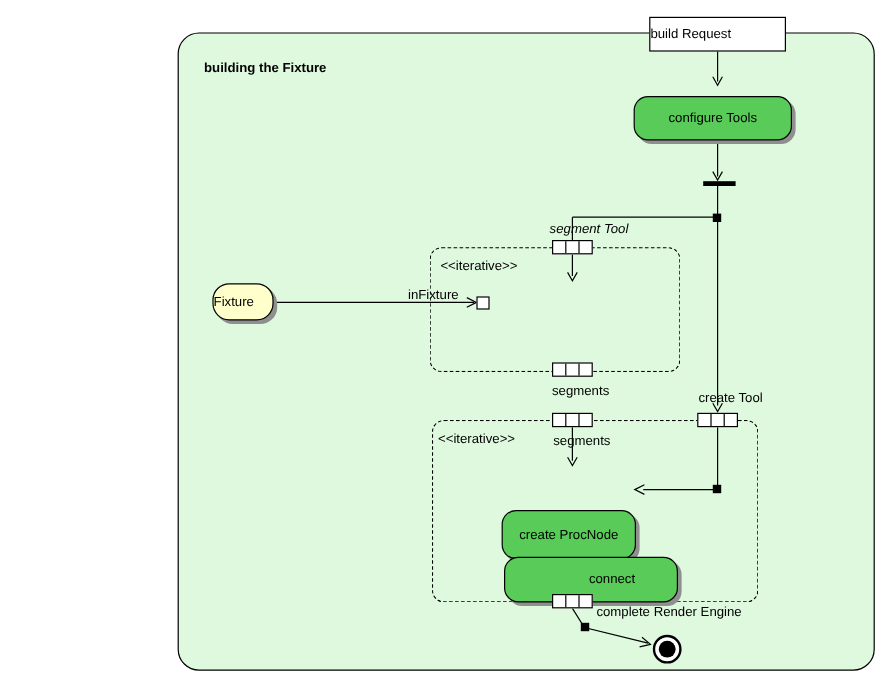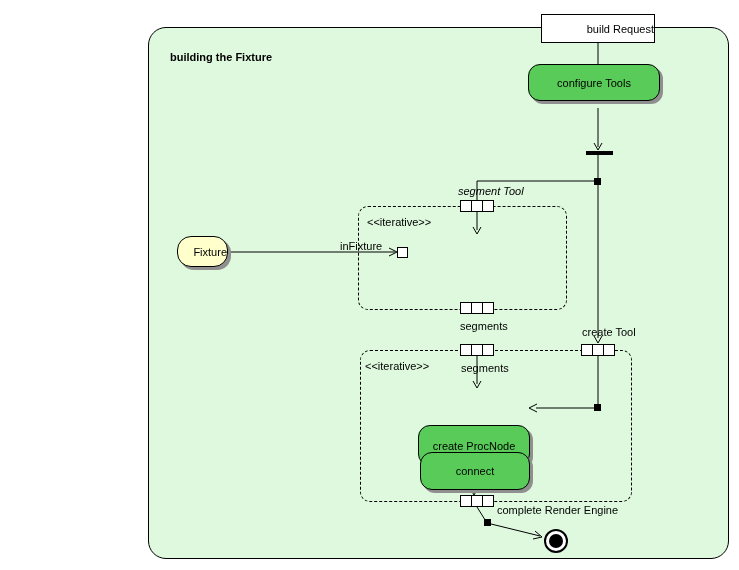--- a/index.html
+++ b/index.html
@@ -6,21 +6,21 @@
   .canvas{position:relative;width:739px;height:570px;background:#ffffff;
           font-family:"Liberation Sans",sans-serif;font-size:11px;color:#000;overflow:hidden;}
   .frame{position:absolute;left:148px;top:27px;width:579px;height:530px;
          background:#dff9df;border:1px solid #000;border-radius:18px;}
   .frame-title{position:absolute;left:170px;top:51px;font-weight:bold;white-space:nowrap;}
   .edges{position:absolute;left:0;top:0;pointer-events:none;}
   .activity{position:absolute;background:#58cb58;border:1px solid #000;border-radius:12px;
             box-shadow:3px 3px 0 #8f8f8f;display:flex;align-items:center;justify-content:center;
             white-space:nowrap;}
   .objnode{position:absolute;background:#ffffff;border:1px solid #000;
-           display:flex;align-items:center;justify-content:flex-end;white-space:nowrap;}
+           display:flex;align-items:center;justify-content:flex-start;white-space:nowrap;}
   .fixture{background:#ffffcc;box-shadow:3px 3px 0 #8f8f8f;border-radius:14px;}
   .region{position:absolute;border:1px dashed #000;border-radius:10px;}
   .cells{position:absolute;width:34px;height:12px;box-sizing:border-box;
          background:#ffffff;border:1px solid #000;display:flex;}
   .cell{flex:1;border-right:1px solid #000;}
   .cell:last-child{border-right:none;}
   .pin{position:absolute;width:9px;height:9px;background:#ffffff;border:1px solid #000;}
   .fork{position:absolute;width:27px;height:4px;background:#000;}
   .lbl{position:absolute;white-space:nowrap;}
   .final-outer{position:absolute;left:544px;top:529px;width:20px;height:20px;
@@ -90,21 +90,21 @@
   <div class="region" style="left:358px;top:206px;width:207px;height:102px;"></div>
   <div class="lbl" style="left:367px;top:216px;">&lt;&lt;iterative&gt;&gt;</div>
 
   <div class="region" style="left:360px;top:350px;width:270px;height:150px;"></div>
   <div class="lbl" style="left:365px;top:360px;">&lt;&lt;iterative&gt;&gt;</div>
 
   <div class="objnode" style="left:541px;top:14px;width:112px;height:27px;">
     <span>build Request</span>
   </div>
 
-  <div class="activity" style="left:528px;top:64px;width:130px;height:35px;text-align:right;">
+  <div class="activity" style="left:528px;top:80px;width:130px;height:35px;text-align:right;">
     <span>configure Tools</span>
   </div>
 
   <div class="fork" style="left:586px;top:151px;"></div>
 
   <div class="lbl" style="left:458px;top:185px;font-style:italic;">segment Tool</div>
   <div class="cells" style="left:460px;top:200px;">
     <div class="cell"></div>
     <div class="cell"></div>
     <div class="cell"></div>
@@ -135,21 +135,21 @@
   <div class="cells" style="left:581px;top:344px;">
     <div class="cell"></div>
     <div class="cell"></div>
     <div class="cell"></div>
   </div>
 
   <div class="activity" style="left:418px;top:389px;width:110px;height:39px;margin-top:36px;">
     <span>create ProcNode</span>
   </div>
 
-  <div class="activity" style="left:420px;top:452px;width:108px;height:36px;">
+  <div class="activity" style="left:420px;top:464px;width:108px;height:36px;padding-left:35px;">
     <span>connect</span>
   </div>
 
   <div class="cells" style="left:460px;top:495px;">
     <div class="cell"></div>
     <div class="cell"></div>
     <div class="cell"></div>
   </div>
   <div class="lbl" style="left:497px;top:504px;">complete Render Engine</div>
 

